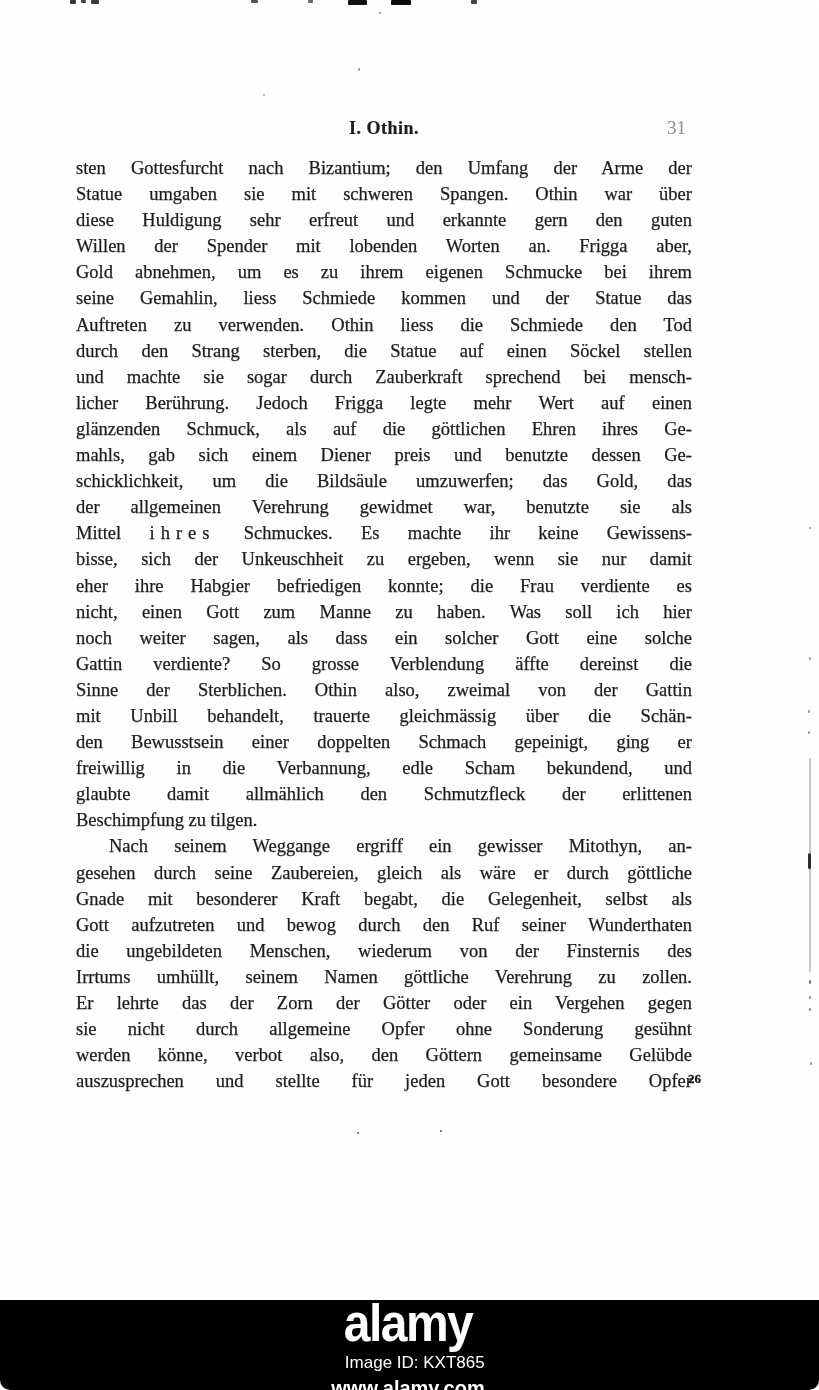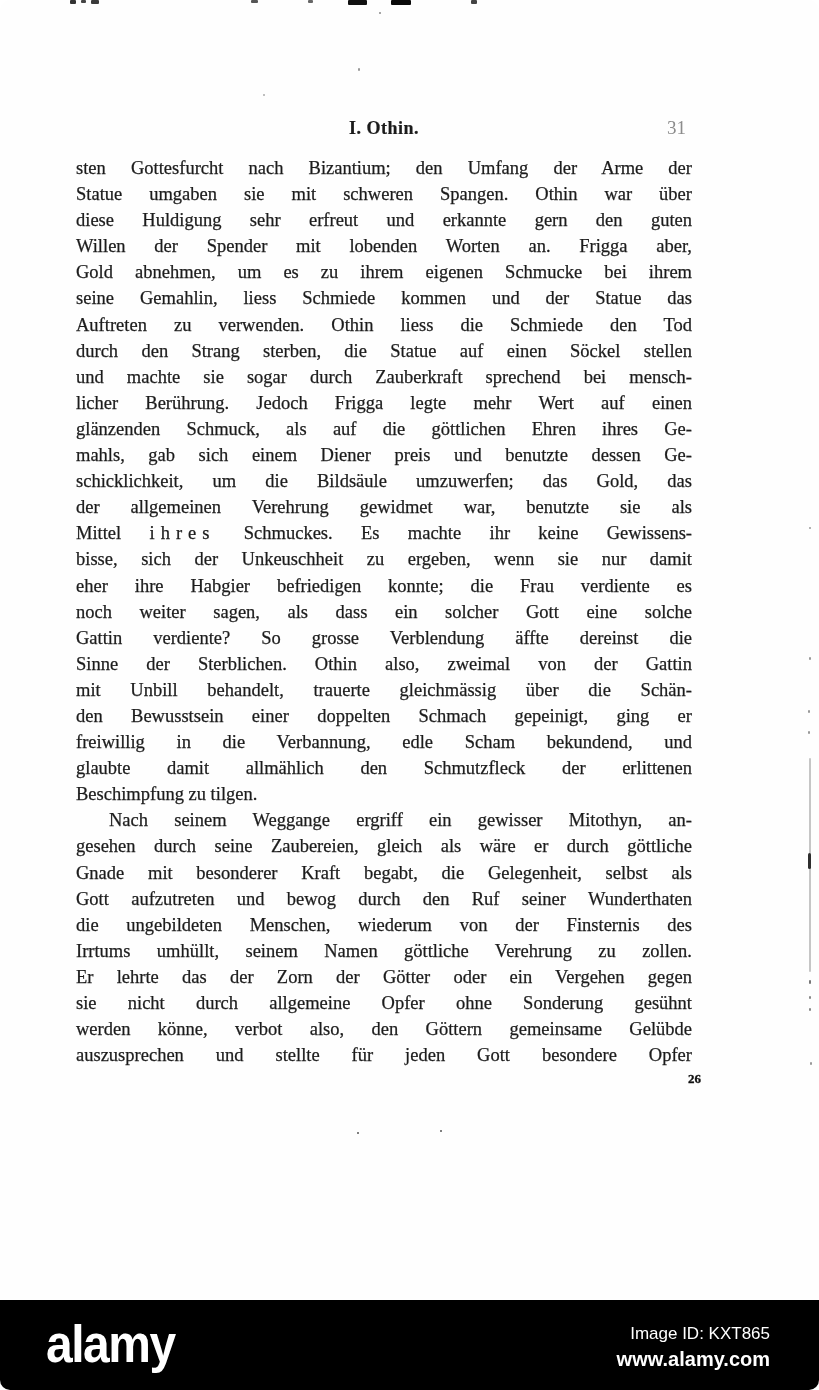--- a/index.html
+++ b/index.html
@@ -47,20 +47,21 @@
   }
   
   .artifact{position:absolute;border-radius:1px;}
   
   .alamy-bar{
     position:absolute;left:0;top:1300px;width:819px;height:90px;
     background:#000000;
     display:flex;align-items:center;justify-content:space-between;
     padding:0 49px 0 46px;box-sizing:border-box;
     font-family:"Liberation Sans","DejaVu Sans",sans-serif;
+    flex-direction:column;
   }
   .alamy-logo{
     color:#ffffff;font-size:48px;font-weight:bold;
     letter-spacing:-1.5px;line-height:48px;
     transform:scaleY(1.08);
   }
   .alamy-meta{text-align:right;color:#ffffff;margin-top:2px;}
   .alamy-id{font-size:17px;line-height:25px;font-weight:normal;}
   .alamy-url{font-size:20px;line-height:26px;font-weight:bold;}
 </style>
@@ -111,20 +112,21 @@
       <div class="line">durch den Strang sterben, die Statue auf einen Söckel stellen</div>
       <div class="line">und machte sie sogar durch Zauberkraft sprechend bei mensch-</div>
       <div class="line">licher Berührung. Jedoch Frigga legte mehr Wert auf einen</div>
       <div class="line">glänzenden Schmuck, als auf die göttlichen Ehren ihres Ge-</div>
       <div class="line">mahls, gab sich einem Diener preis und benutzte dessen Ge-</div>
       <div class="line">schicklichkeit, um die Bildsäule umzuwerfen; das Gold, das</div>
       <div class="line">der allgemeinen Verehrung gewidmet war, benutzte sie als</div>
       <div class="line"><span>Mittel </span><span class="sp">ihres</span><span> Schmuckes. Es machte ihr keine Gewissens-</span></div>
       <div class="line">bisse, sich der Unkeuschheit zu ergeben, wenn sie nur damit</div>
       <div class="line">eher ihre Habgier befriedigen konnte; die Frau verdiente es</div>
+      <div class="line">nicht, einen Gott zum Manne zu haben. Was soll ich hier</div>
       <div class="line">noch weiter sagen, als dass ein solcher Gott eine solche</div>
       <div class="line">Gattin verdiente? So grosse Verblendung äffte dereinst die</div>
       <div class="line">Sinne der Sterblichen. Othin also, zweimal von der Gattin</div>
       <div class="line">mit Unbill behandelt, trauerte gleichmässig über die Schän-</div>
       <div class="line">den Bewusstsein einer doppelten Schmach gepeinigt, ging er</div>
       <div class="line">freiwillig in die Verbannung, edle Scham bekundend, und</div>
       <div class="line">glaubte damit allmählich den Schmutzfleck der erlittenen</div>
       <div class="line last-left">Beschimpfung zu tilgen.</div>
       <div class="line indent">Nach seinem Weggange ergriff ein gewisser Mitothyn, an-</div>
       <div class="line">gesehen durch seine Zaubereien, gleich als wäre er durch göttliche</div>

